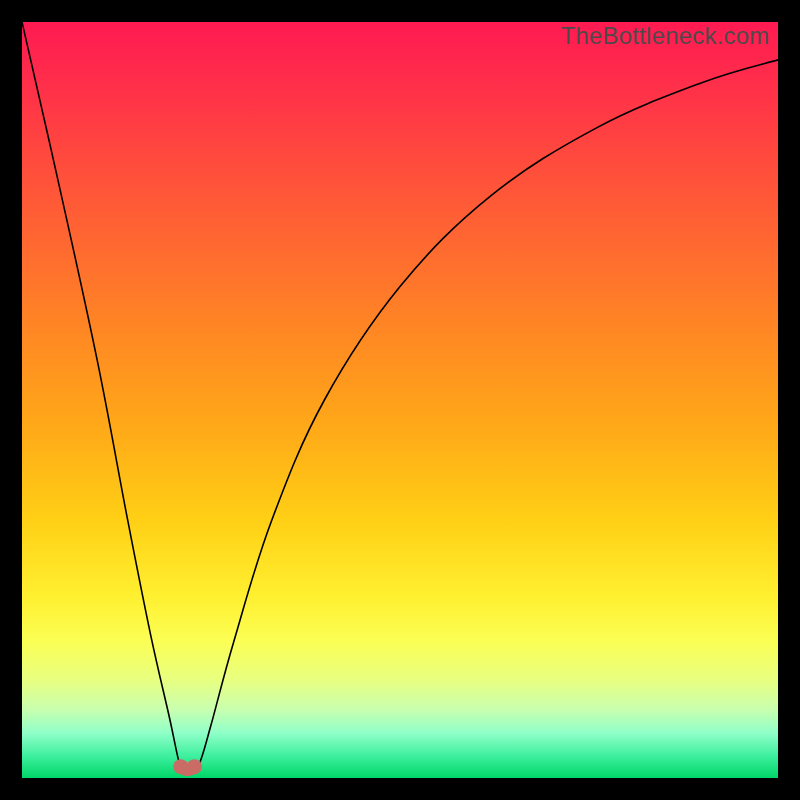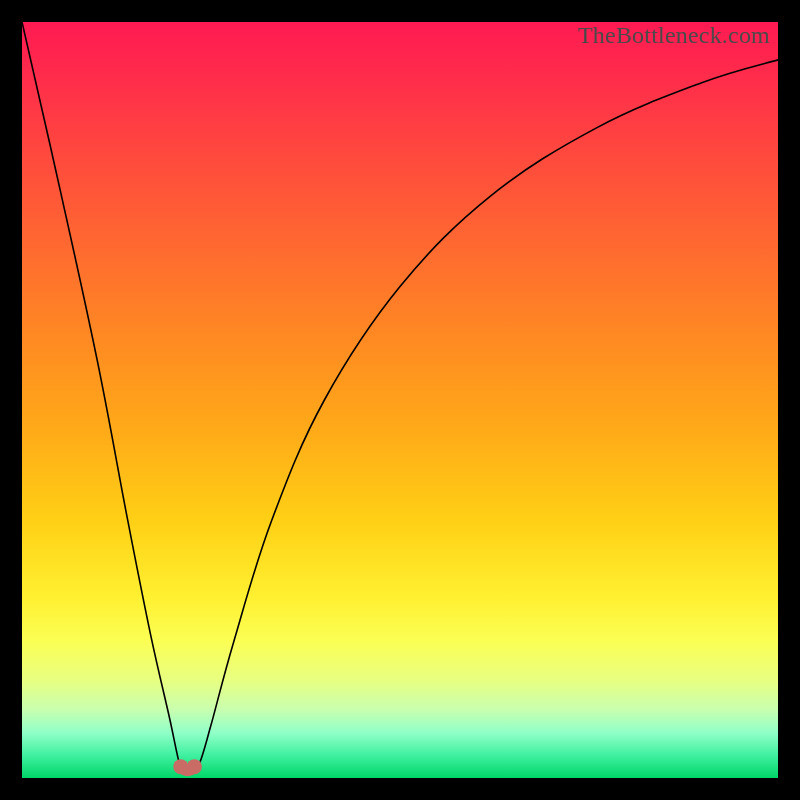--- a/index.html
+++ b/index.html
@@ -54,21 +54,21 @@
     position: absolute;
     left: 0;
     top: 0;
     width: 100%;
     height: 100%;
   }
   .watermark {
     position: absolute;
     top: 0px;
     right: 8px;
-    font-family: Liberation Serif, serif;
+    font-family: Liberation Sans, sans-serif;
     font-size: 24px;
     font-weight: 500;
     color: #4a4a4a;
     letter-spacing: 0.2px;
   }
 </style>
 </head>
 <body>
 
 <div class="frame">

